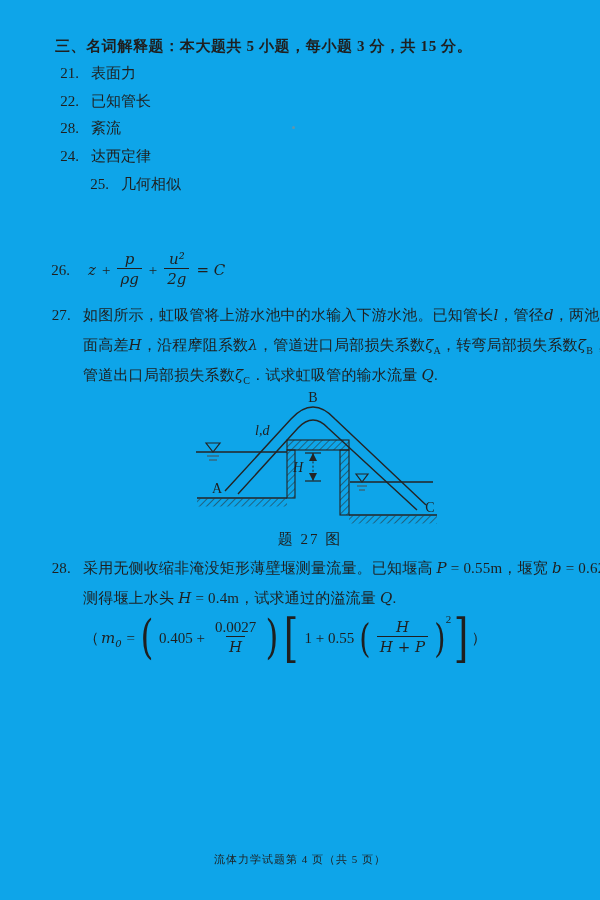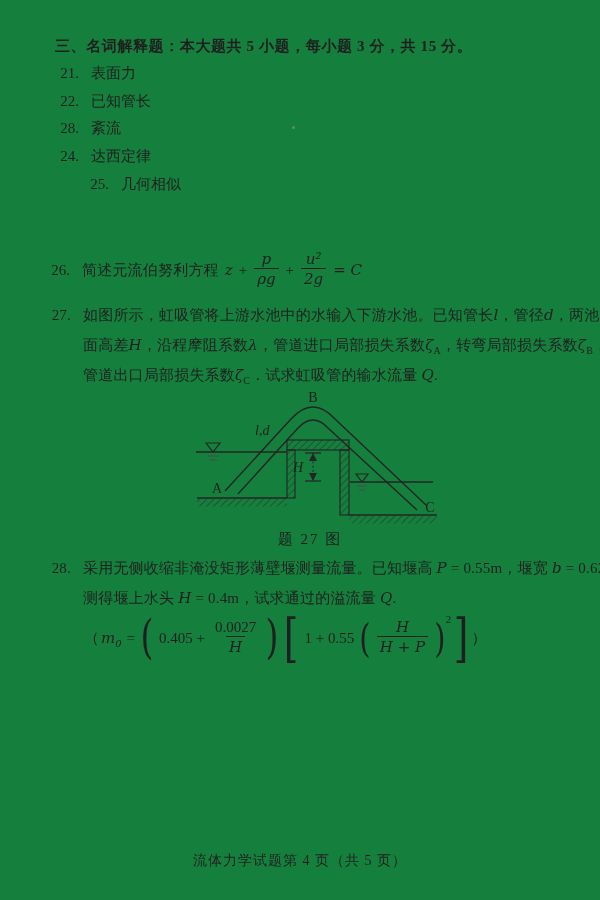--- a/index.html
+++ b/index.html
@@ -1,18 +1,18 @@
 <!DOCTYPE html>
 <html><head>
 <meta charset="utf-8">
 <style>
   html,body{margin:0;padding:0;background:#e8e8e8;}
   .page{
     position:relative;width:600px;height:900px;margin:0 auto;
-    background:#15803d;color:#1f1f1f;overflow:hidden;
+    background:#0ea5e9;color:#1f1f1f;overflow:hidden;
     font-family:"Liberation Serif","DejaVu Serif",serif;
     font-size:15px;
   }
   .abs{position:absolute;}
   .heading{font-weight:bold;letter-spacing:.6px;white-space:nowrap;}
   .item{white-space:nowrap;}
   .qnum{display:inline-block;min-width:24px;margin-right:12px;text-align:right;}
   .qblock .qnum{min-width:25px;margin-right:12px;}
   .qline{line-height:30px;white-space:nowrap;letter-spacing:.2px;}
   .qline.cont{padding-left:37px;}
@@ -28,21 +28,21 @@
   .it{font-style:italic;font-family:"DejaVu Serif",serif;}
   .mtok{margin:0 3px;white-space:nowrap;}
   
   .formula{display:flex;align-items:center;font-size:15px;}
   .bigp,.bigb{font-family:"DejaVu Serif",serif;font-weight:300;line-height:.9;display:inline-block;transform:scaleX(.72);}
   .bigp{font-size:46px;}
   .bigp.inner{font-size:40px;}
   .bigb{font-size:52px;}
   .sup2{font-size:11px;align-self:flex-start;margin-top:3px;margin-left:-2px;}
   .caption{text-align:center;letter-spacing:2px;}
-  .footer{left:0;width:600px;text-align:center;font-size:14px;letter-spacing:1px;}
+  .footer{left:0;width:600px;text-align:center;font-size:11px;letter-spacing:1px;}
   .speck{width:3px;height:3px;border-radius:50%;background:#8d8d8d;opacity:.65;}
   svg text{font-family:"Liberation Serif","DejaVu Serif",serif;font-size:14px;fill:#1f1f1f;}
 </style>
 </head>
 <body>
 
 <div class="page">
 
   <div class="abs heading" style="left:55px;top:37px;">三、名词解释题：本大题共 5 小题，每小题 3 分，共 15 分。</div>
 
@@ -50,21 +50,20 @@
   <div class="abs item" style="left:55px;top:92px;"><span class="qnum">22.</span><span>已知管长</span></div>
   <div class="abs item" style="left:55px;top:119px;"><span class="qnum">28.</span><span>紊流</span></div>
   <div class="abs item" style="left:55px;top:147px;"><span class="qnum">24.</span><span>达西定律</span></div>
   <div class="abs item" style="left:37px;top:175px;margin-left:48px;"><span class="qnum">25.</span><span>几何相似</span></div>
 
   <div class="abs speck" style="left:292px;top:126px;"></div>
 
 
   <div class="abs eqrow" style="left:46px;top:248px;height:44px;">
     <span class="qnum">26.</span>
-    <span style="letter-spacing:.2px;">简述元流伯努利方程</span>
     <span class="it mtok" style="margin-left:6px;">z</span>
     <span class="mtok">+</span>
     <span class="frac it">
       <span class="num">p</span>
       <span class="den">ρg</span>
     </span>
     <span class="mtok">+</span>
     <span class="frac it">
       <span class="num">u²</span>
       <span class="den">2g</span>

